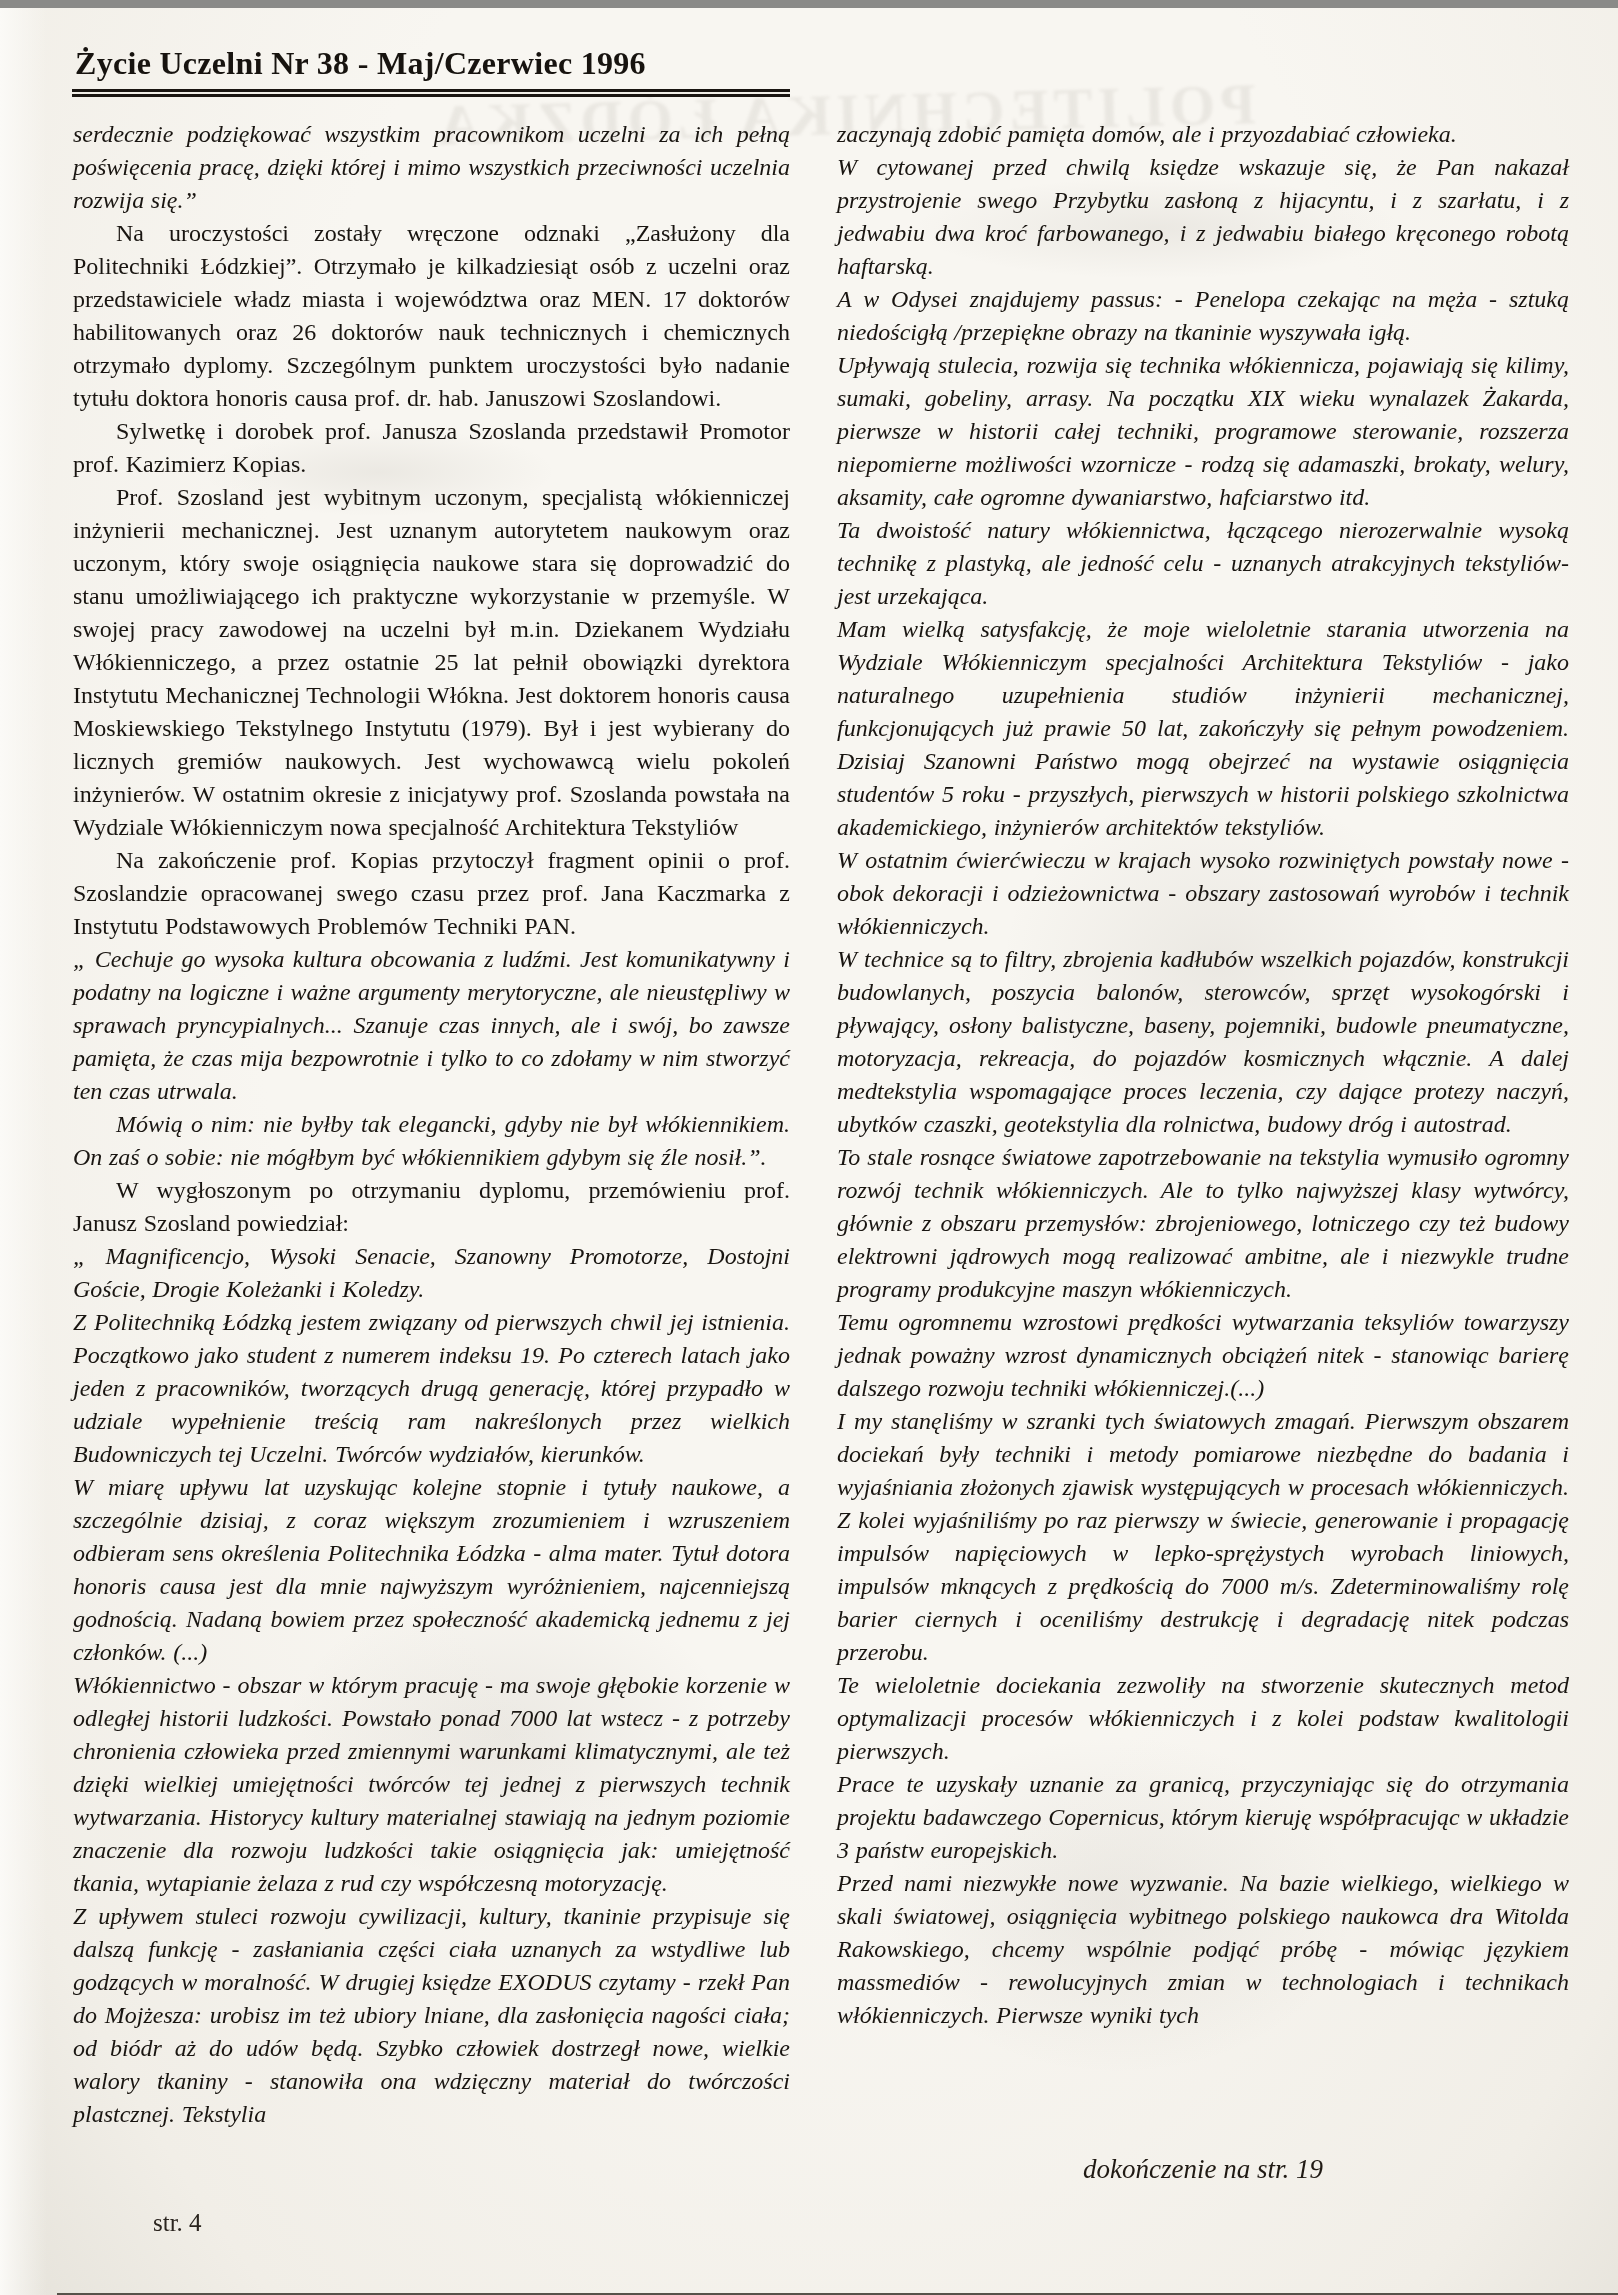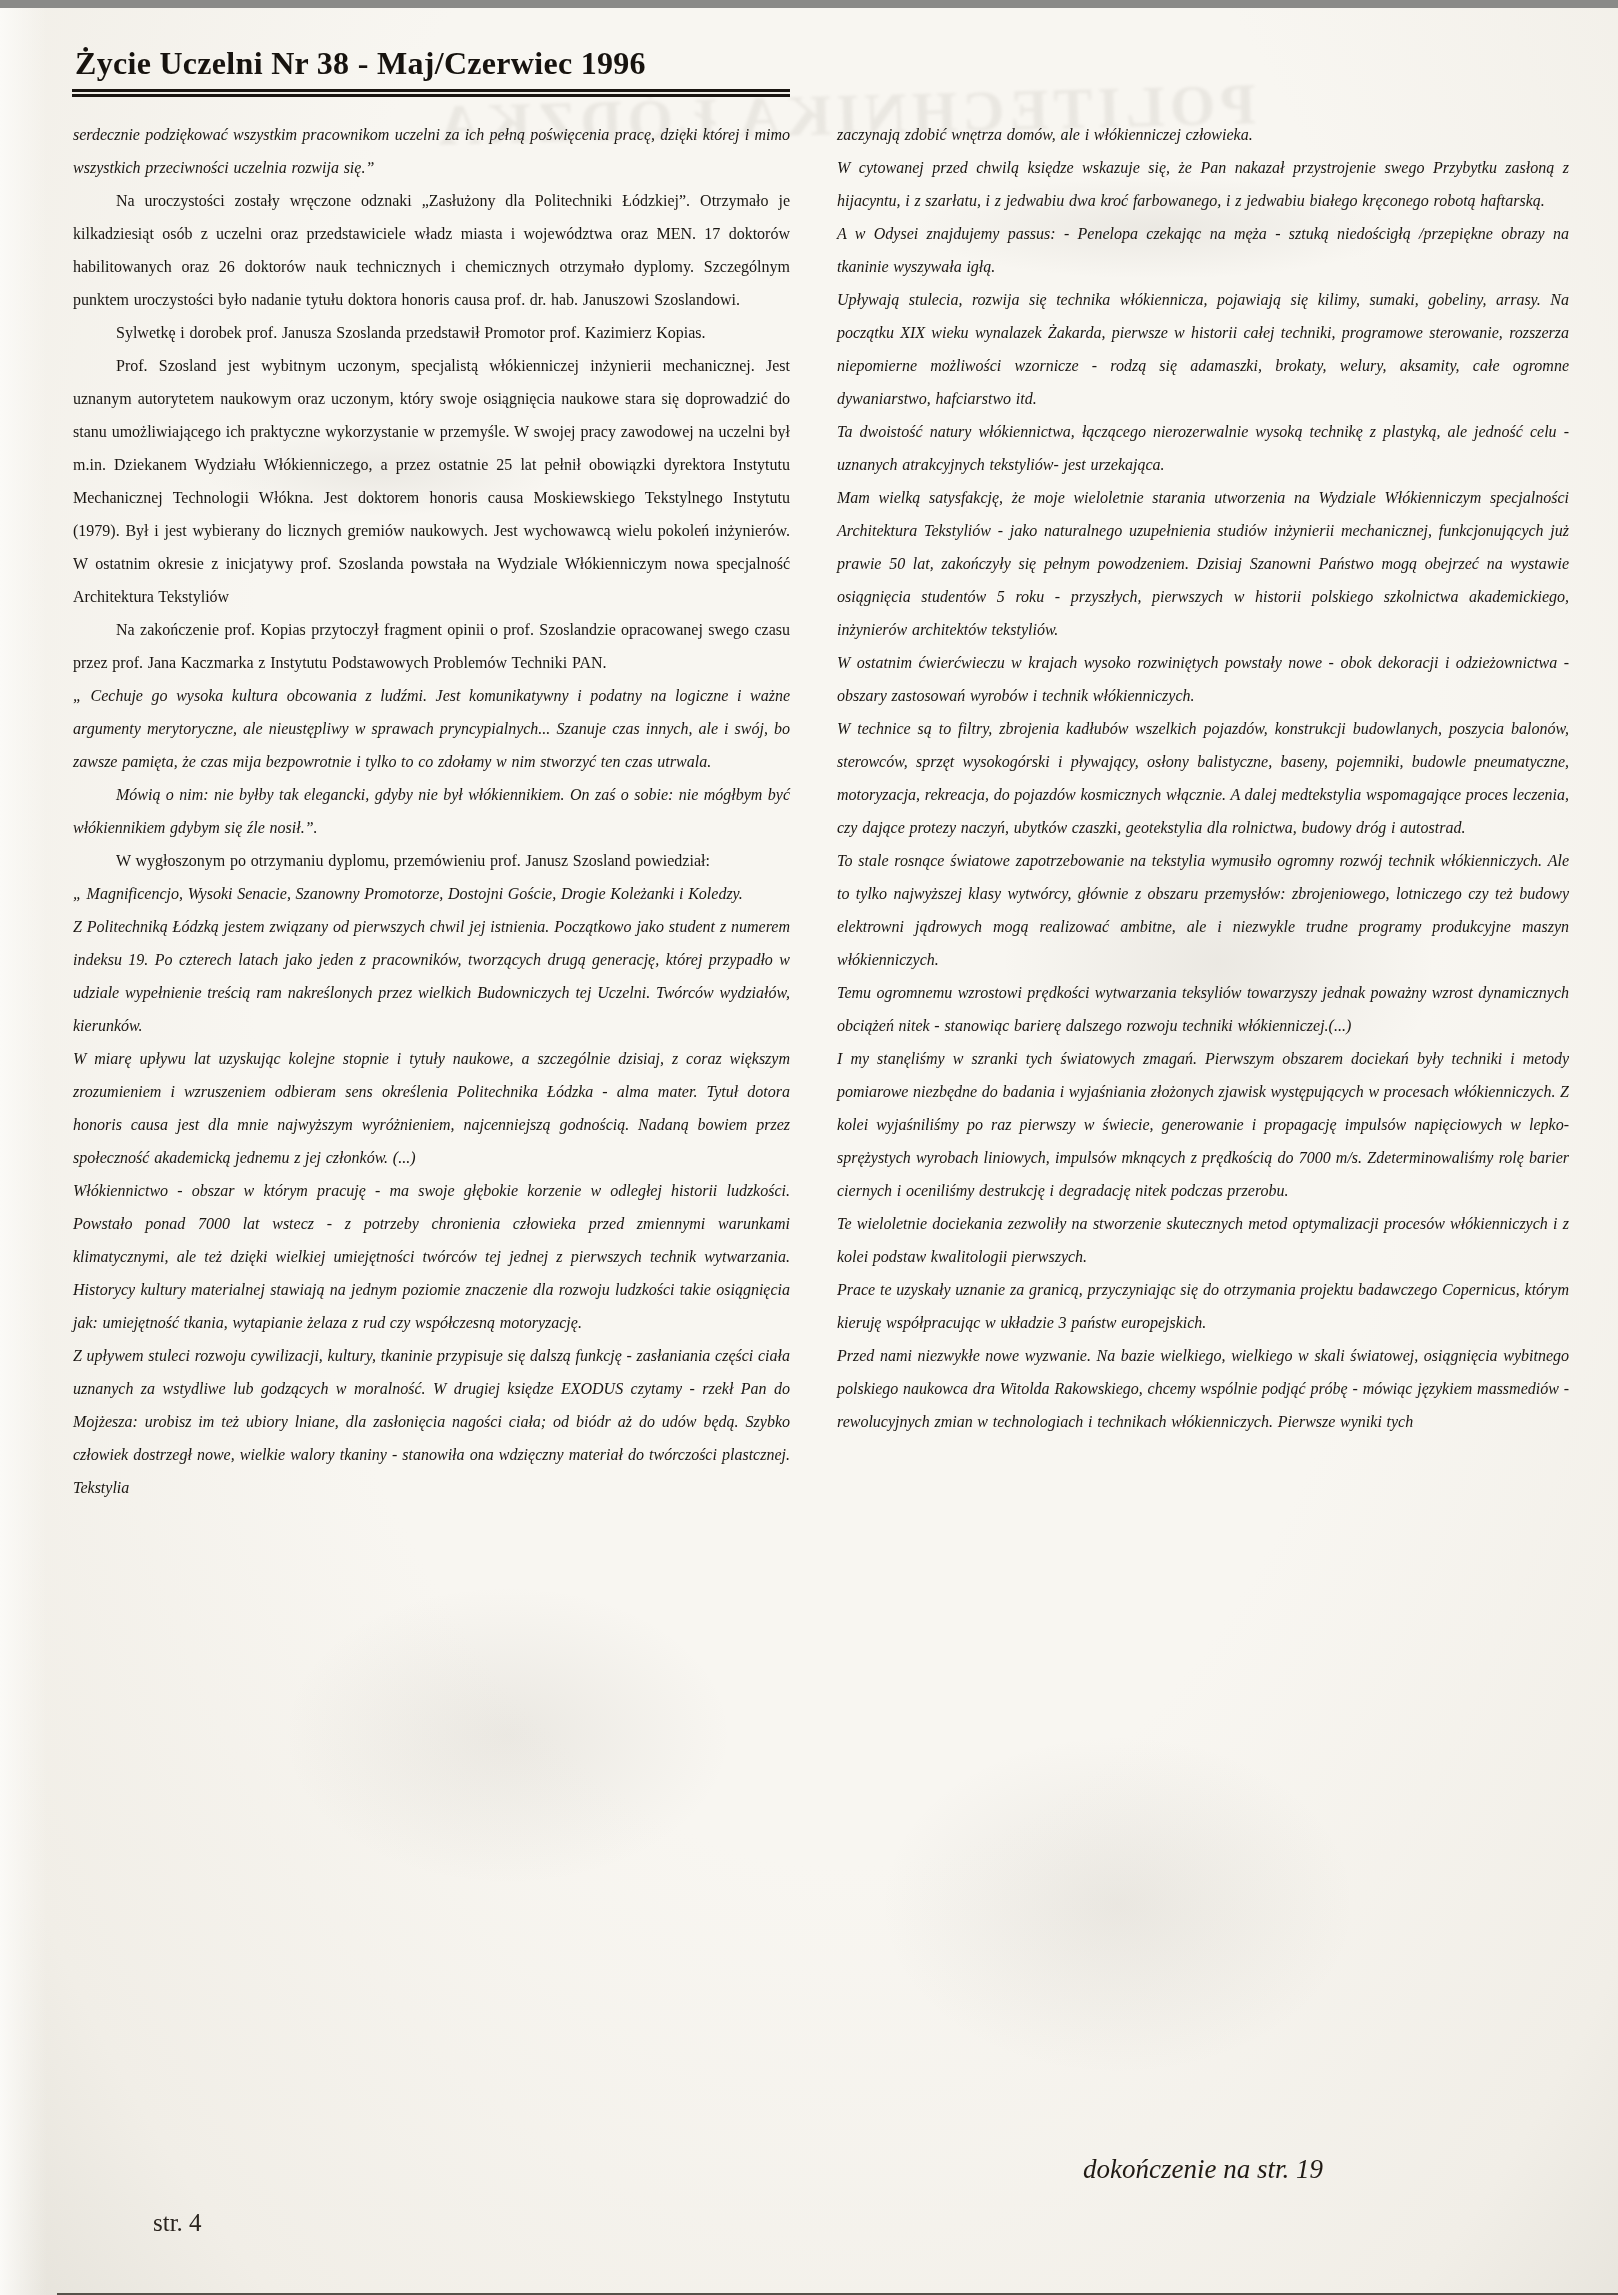--- a/index.html
+++ b/index.html
@@ -21,21 +21,21 @@
     position:absolute;left:75px;top:37px;
     font-size:32px;font-weight:700;letter-spacing:0.3px;color:#17130f;
     white-space:nowrap;
   }
   .rule{
     position:absolute;left:72px;top:81px;width:718px;height:7.5px;
     background:linear-gradient(to bottom,#1a1511 0 3.4px,#f1eee7 3.4px 4.7px,#1a1511 4.7px 7.5px);
   }
   .col{
     position:absolute;top:110px;
-    font-size:16px;line-height:33px;
+    font-size:24px;line-height:33px;
     text-align:justify;color:#191511;
     word-spacing:0.7px;hyphens:auto;
   }
   .col.left{left:73px;width:717px;}
   .col.right{left:837px;width:732px;}
   .col p{margin:0;}
   .col p.italic{font-style:italic;}
   .col p.indent{text-indent:43px;}
   .continuation{
     position:absolute;left:837px;top:2146px;width:732px;
@@ -92,21 +92,21 @@
       <p class="italic">„ Cechuje go wysoka kultura obcowania z ludźmi. Jest komunikatywny i podatny na logiczne i ważne argumenty merytoryczne, ale nieustępliwy w sprawach pryncypialnych... Szanuje czas innych, ale i swój, bo zawsze pamięta, że czas mija bezpowrotnie i tylko to co zdołamy w nim stworzyć ten czas utrwala.</p>
       <p class="italic indent">Mówią o nim: nie byłby tak elegancki, gdyby nie był włókiennikiem. On zaś o sobie: nie mógłbym być włókiennikiem gdybym się źle nosił.”.</p>
       <p class="roman indent">W wygłoszonym po otrzymaniu dyplomu, przemówieniu prof. Janusz Szosland powiedział:</p>
       <p class="italic">„ Magnificencjo, Wysoki Senacie, Szanowny Promotorze, Dostojni Goście, Drogie Koleżanki i Koledzy.</p>
       <p class="italic">Z Politechniką Łódzką jestem związany od pierwszych chwil jej istnienia. Początkowo jako student z numerem indeksu 19. Po czterech latach jako jeden z pracowników, tworzących drugą generację, której przypadło w udziale wypełnienie treścią ram nakreślonych przez wielkich Budowniczych tej Uczelni. Twórców wydziałów, kierunków.</p>
       <p class="italic">W miarę upływu lat uzyskując kolejne stopnie i tytuły naukowe, a szczególnie dzisiaj, z coraz większym zrozumieniem i wzruszeniem odbieram sens określenia Politechnika Łódzka - alma mater. Tytuł dotora honoris causa jest dla mnie najwyższym wyróżnieniem, najcenniejszą godnością. Nadaną bowiem przez społeczność akademicką jednemu z jej członków. (...)</p>
       <p class="italic">Włókiennictwo - obszar w którym pracuję - ma swoje głębokie korzenie w odległej historii ludzkości. Powstało ponad 7000 lat wstecz - z potrzeby chronienia człowieka przed zmiennymi warunkami klimatycznymi, ale też dzięki wielkiej umiejętności twórców tej jednej z pierwszych technik wytwarzania. Historycy kultury materialnej stawiają na jednym poziomie znaczenie dla rozwoju ludzkości takie osiągnięcia jak: umiejętność tkania, wytapianie żelaza z rud czy współczesną motoryzację.</p>
       <p class="italic">Z upływem stuleci rozwoju cywilizacji, kultury, tkaninie przypisuje się dalszą funkcję - zasłaniania części ciała uznanych za wstydliwe lub godzących w moralność. W drugiej księdze EXODUS czytamy - rzekł Pan do Mojżesza: urobisz im też ubiory lniane, dla zasłonięcia nagości ciała; od biódr aż do udów będą. Szybko człowiek dostrzegł nowe, wielkie walory tkaniny - stanowiła ona wdzięczny materiał do twórczości plastcznej. Tekstylia</p>
     </div>
   <div class="col right">
-      <p class="italic">zaczynają zdobić wnętrza domów, ale i włókienniczej człowieka.</p>
+      <p class="italic">zaczynają zdobić pamięta domów, ale i przyozdabiać człowieka.</p>
       <p class="italic">W cytowanej przed chwilą księdze wskazuje się, że Pan nakazał przystrojenie swego Przybytku zasłoną z hijacyntu, i z szarłatu, i z jedwabiu dwa kroć farbowanego, i z jedwabiu białego kręconego robotą haftarską.</p>
       <p class="italic">A w Odysei znajdujemy passus: - Penelopa czekając na męża - sztuką niedościgłą /przepiękne obrazy na tkaninie wyszywała igłą.</p>
       <p class="italic">Upływają stulecia, rozwija się technika włókiennicza, pojawiają się kilimy, sumaki, gobeliny, arrasy. Na początku XIX wieku wynalazek Żakarda, pierwsze w historii całej techniki, programowe sterowanie, rozszerza niepomierne możliwości wzornicze - rodzą się adamaszki, brokaty, welury, aksamity, całe ogromne dywaniarstwo, hafciarstwo itd.</p>
       <p class="italic">Ta dwoistość natury włókiennictwa, łączącego nierozerwalnie wysoką technikę z plastyką, ale jedność celu - uznanych atrakcyjnych tekstyliów- jest urzekająca.</p>
       <p class="italic">Mam wielką satysfakcję, że moje wieloletnie starania utworzenia na Wydziale Włókienniczym specjalności Architektura Tekstyliów - jako naturalnego uzupełnienia studiów inżynierii mechanicznej, funkcjonujących już prawie 50 lat, zakończyły się pełnym powodzeniem. Dzisiaj Szanowni Państwo mogą obejrzeć na wystawie osiągnięcia studentów 5 roku - przyszłych, pierwszych w historii polskiego szkolnictwa akademickiego, inżynierów architektów tekstyliów.</p>
       <p class="italic">W ostatnim ćwierćwieczu w krajach wysoko rozwiniętych powstały nowe - obok dekoracji i odzieżownictwa - obszary zastosowań wyrobów i technik włókienniczych.</p>
       <p class="italic">W technice są to filtry, zbrojenia kadłubów wszelkich pojazdów, konstrukcji budowlanych, poszycia balonów, sterowców, sprzęt wysokogórski i pływający, osłony balistyczne, baseny, pojemniki, budowle pneumatyczne, motoryzacja, rekreacja, do pojazdów kosmicznych włącznie. A dalej medtekstylia wspomagające proces leczenia, czy dające protezy naczyń, ubytków czaszki, geotekstylia dla rolnictwa, budowy dróg i autostrad.</p>
       <p class="italic">To stale rosnące światowe zapotrzebowanie na tekstylia wymusiło ogromny rozwój technik włókienniczych. Ale to tylko najwyższej klasy wytwórcy, głównie z obszaru przemysłów: zbrojeniowego, lotniczego czy też budowy elektrowni jądrowych mogą realizować ambitne, ale i niezwykle trudne programy produkcyjne maszyn włókienniczych.</p>
       <p class="italic">Temu ogromnemu wzrostowi prędkości wytwarzania teksyliów towarzyszy jednak poważny wzrost dynamicznych obciążeń nitek - stanowiąc barierę dalszego rozwoju techniki włókienniczej.(...)</p>
       <p class="italic">I my stanęliśmy w szranki tych światowych zmagań. Pierwszym obszarem dociekań były techniki i metody pomiarowe niezbędne do badania i wyjaśniania złożonych zjawisk występujących w procesach włókienniczych. Z kolei wyjaśniliśmy po raz pierwszy w świecie, generowanie i propagację impulsów napięciowych w lepko-sprężystych wyrobach liniowych, impulsów mknących z prędkością do 7000 m/s. Zdeterminowaliśmy rolę barier ciernych i oceniliśmy destrukcję i degradację nitek podczas przerobu.</p>

